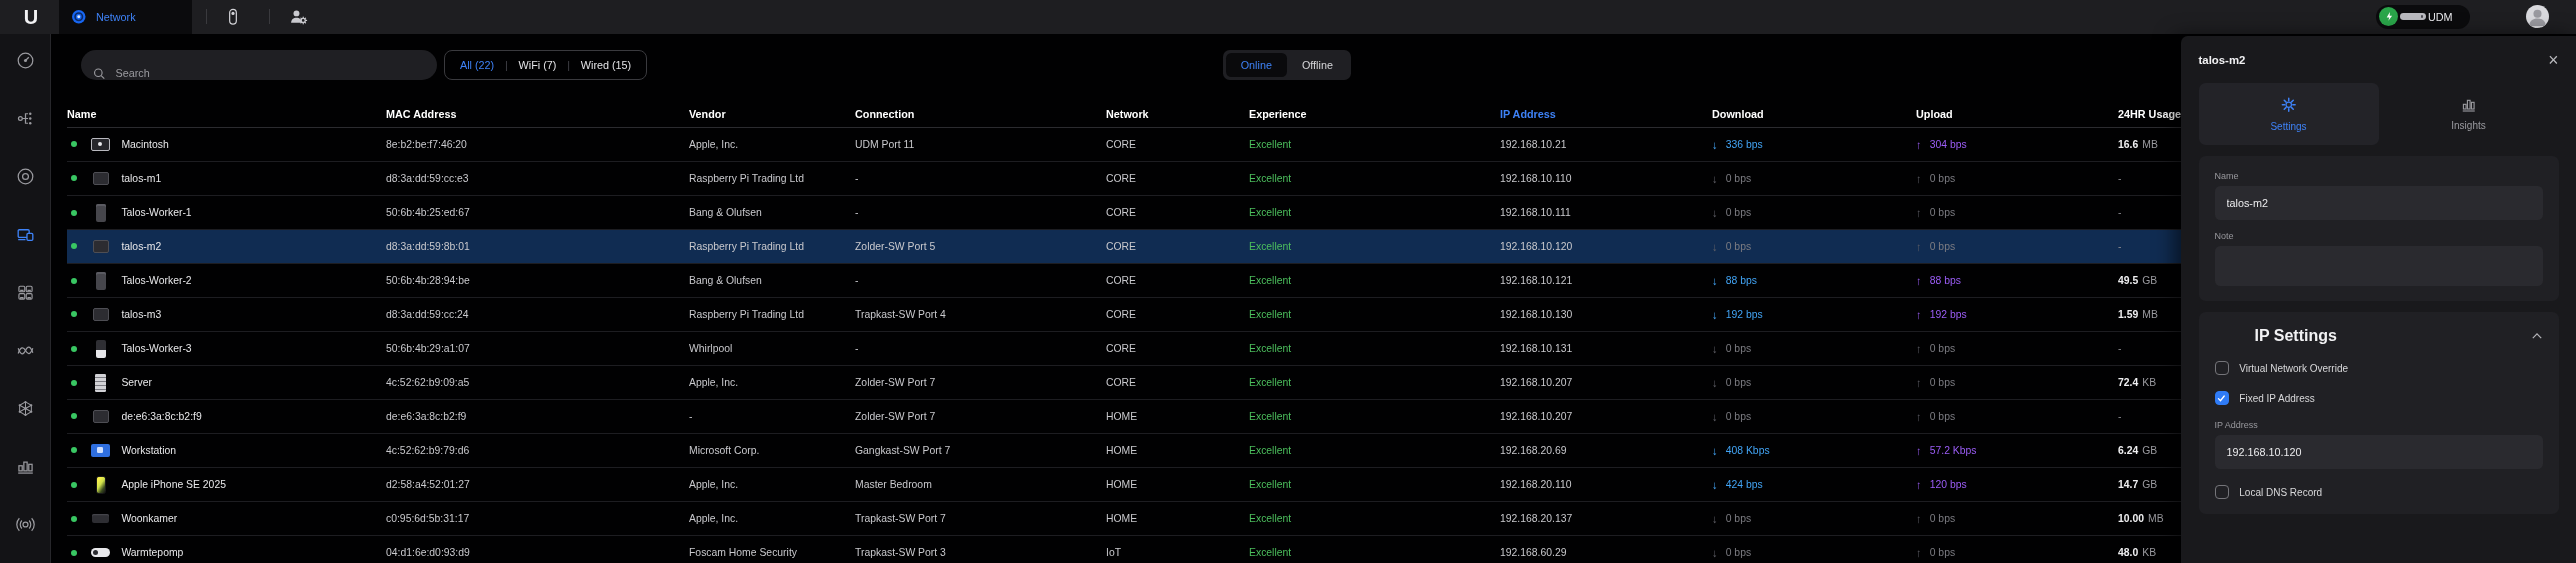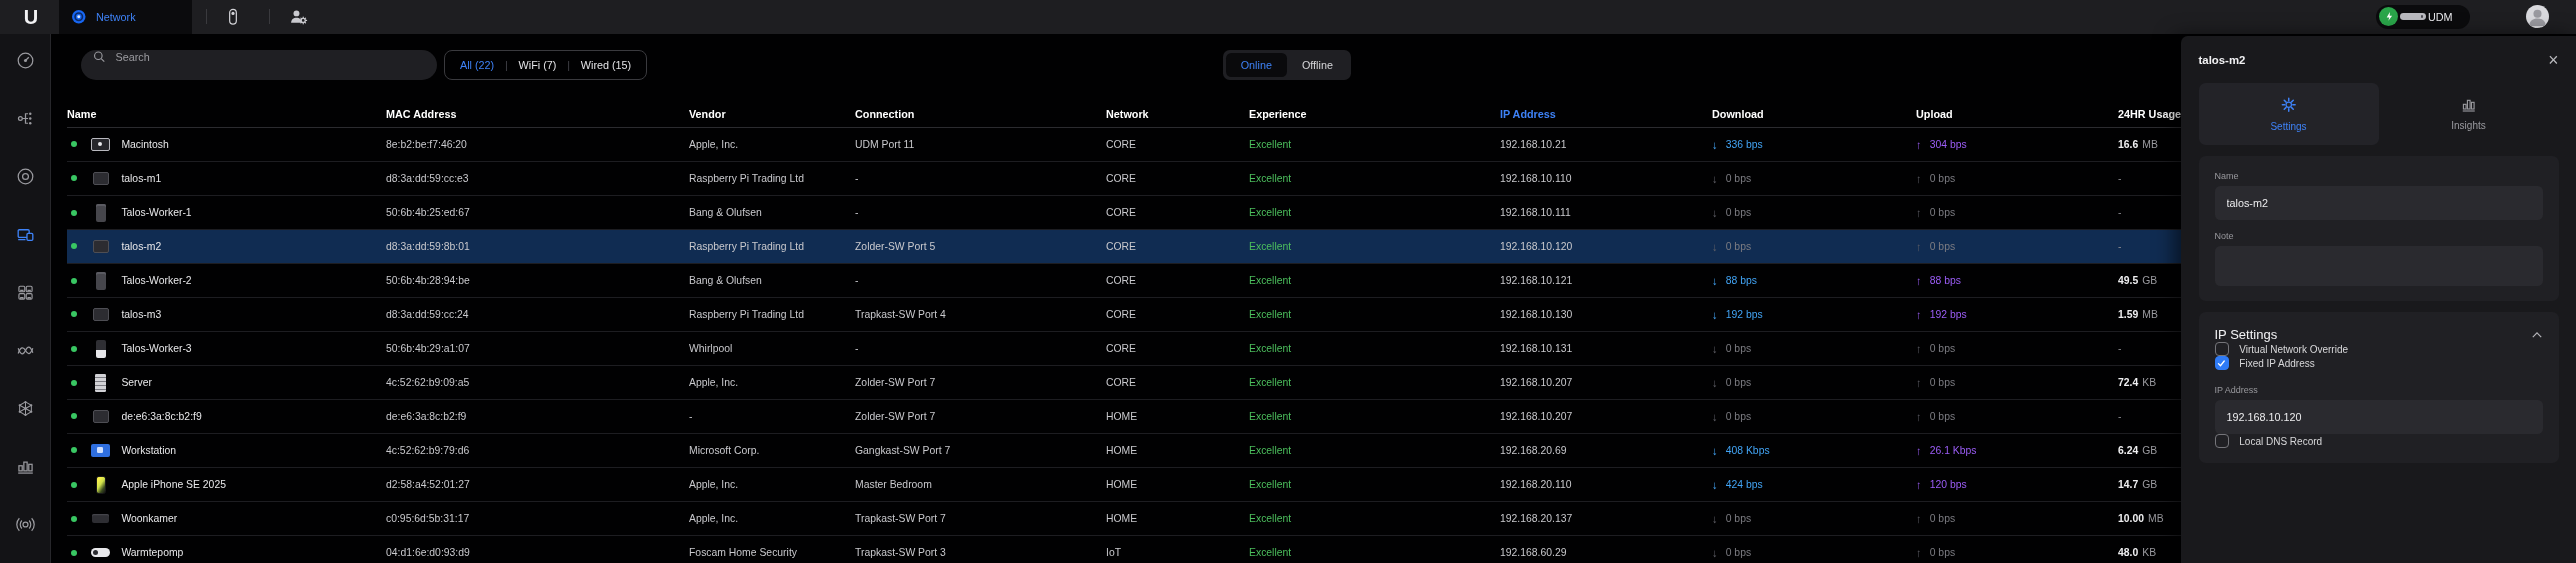--- a/index.html
+++ b/index.html
@@ -27,21 +27,21 @@
   
   .sidebar{position:absolute;top:34px;left:0;width:51px;height:530px;background:#131316;
     border-right:0.7px solid #27272b;display:flex;flex-direction:column;align-items:center;
     padding-top:16px;gap:38px;}
   .s-item{width:20px;height:20px;display:flex;align-items:center;justify-content:center;}
 
   
   .main{position:absolute;top:34px;left:51px;width:2525px;height:530px;background:#010102;}
 
   .searchbox{position:absolute;left:30px;top:16px;width:356px;height:30px;background:#1f1f23;
-    border-radius:15px;display:flex;align-items:flex-start;padding:0 12px;gap:8px;}
+    border-radius:15px;display:flex;align-items:flex-end;padding:0 12px;gap:8px;}
   .searchbox input{background:transparent;border:0;outline:0;color:#e6e6e9;font-size:10.8px;
     font-family:"Liberation Sans",sans-serif;width:100%;}
   .searchbox input::placeholder{color:#9b9ba0;}
 
   .filters{position:absolute;left:393px;top:16px;height:30px;border:0.7px solid #3a3a3e;border-radius:8px;
     display:flex;align-items:center;gap:10.8px;padding:0 15px;font-size:10.8px;}
   .chip{color:#e2e2e5;cursor:pointer;}
   .chip.active{color:#3e82f7;}
   .fdiv{color:#44444a;}
 
@@ -102,22 +102,22 @@
   .p-tab{flex:1;height:62px;display:flex;flex-direction:column;align-items:center;justify-content:center;
     gap:6.7px;border-radius:6.7px;color:#9a9a9f;font-size:10px;cursor:pointer;}
   .p-tab.active{background:#232328;color:#3e82f7;}
   .p-card{background:#202024;border-radius:6.7px;padding:15px 16px;margin-top:10.8px;}
   .p-label{display:block;color:#98989d;font-size:9px;margin:10.8px 0 5.4px;}
   .p-label:first-child{margin-top:0;}
   .p-input{width:100%;height:34px;background:#2a2a2f;border:0;border-radius:5.4px;outline:0;
     color:#ececee;font-size:10.8px;padding:0 12px;font-family:"Liberation Sans",sans-serif;}
   .p-input.note{height:40px;}
   .sec-head{display:flex;justify-content:space-between;align-items:center;}
-  .sec-title{color:#f2f2f4;font-size:13px;font-weight:400;}
-  .cbrow{display:flex;align-items:center;cursor:pointer;}
+  .sec-title{color:#f2f2f4;font-size:16px;font-weight:700;margin-left:40px;}
+  .cbrow{display:flex;align-items:center;margin-top:16px;cursor:pointer;}
   .cbox{width:14px;height:14px;border:1px solid #75757a;border-radius:4px;flex:none;
     display:flex;align-items:center;justify-content:center;}
   .cbox svg{display:none;}
   .cbrow.checked .cbox{background:#2f7bf6;border-color:#2f7bf6;}
   .cbrow.checked .cbox svg{display:block;}
   .cb-label{color:#d8d8da;font-size:10px;margin-left:10.8px;}
 </style>
 </head>
 <body>
 
@@ -510,21 +510,21 @@
         <div class="tc">Gangkast-SW Port 7</div>
         <div class="tc">HOME</div>
         <div class="tc exp">Excellent</div>
         <div class="tc">192.168.20.69</div>
         <div class="tc rate dl-on">
           <span class="arrow">↓</span>
           <span class="rv">408 Kbps</span>
         </div>
         <div class="tc rate ul-on">
           <span class="arrow">↑</span>
-          <span class="rv">26.1 Kbps</span>
+          <span class="rv">57.2 Kbps</span>
         </div>
         <div class="tc usage"><span class="uv">6.24</span><span class="uu">GB</span></div>
       </div>
       <div class="tgrid trow">
         <div class="tc name-cell">
           <span class="stat"></span>
           <div class="dev">
             <span class="shape s-phone"></span>
           </div>
           <span class="nm">Apple iPhone SE 2025</span>

